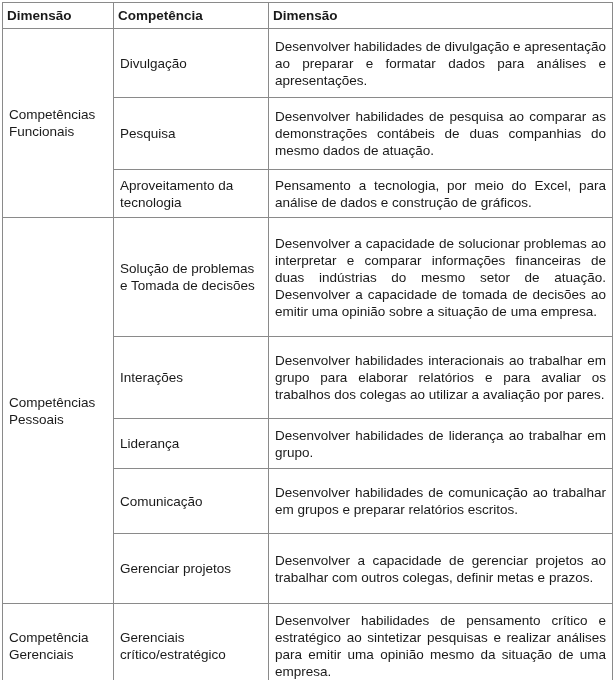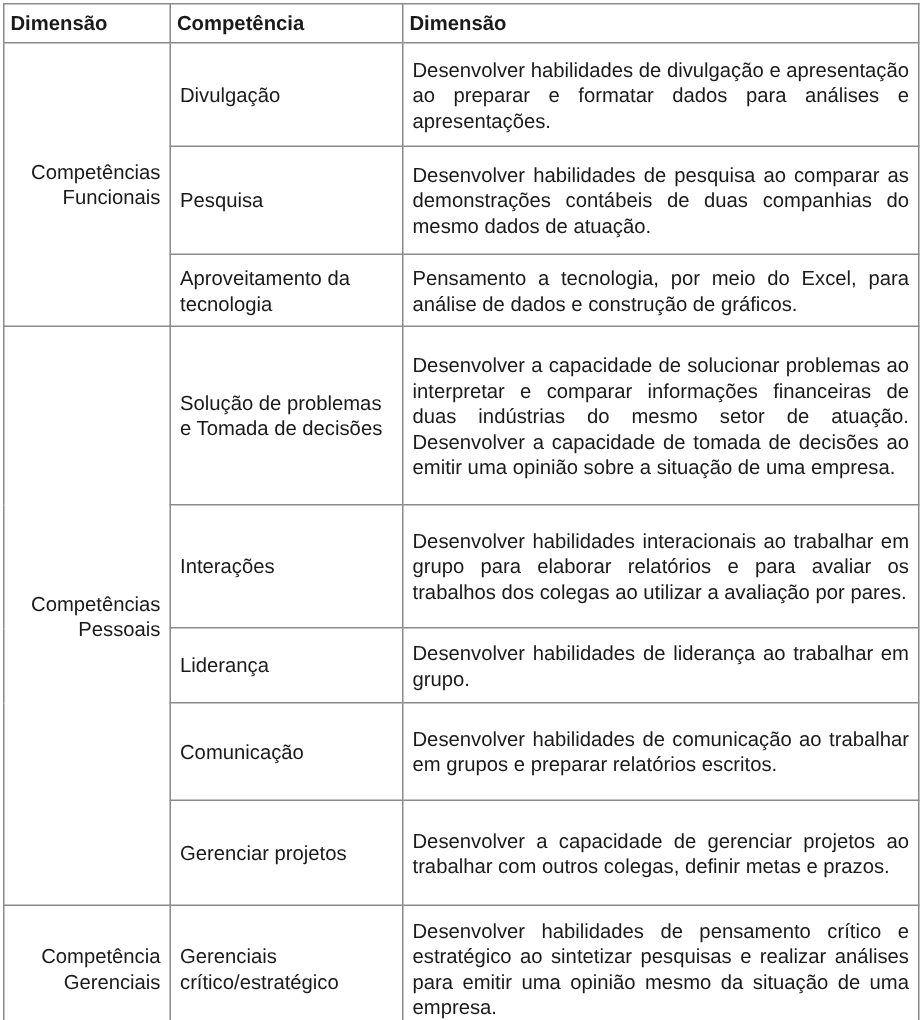--- a/index.html
+++ b/index.html
@@ -34,21 +34,21 @@
       font-weight: bold;
       text-align: left;
       height: 25px;
       font-size: 13.5px;
       padding: 0 4px;
     }
     .col1 { width: 111px; }
     .col2 { width: 155px; }
     .col3 { width: 344px; }
     td.dim {
-      text-align: right;
+      text-align: left;
       padding: 0 4px;
     }
     td.comp-name {
       padding-left: 4px;
       margin-left: 44px;
     }
     td.desc {
       padding-left: 8px;
       padding-right: 6px;
       text-align: justify;

